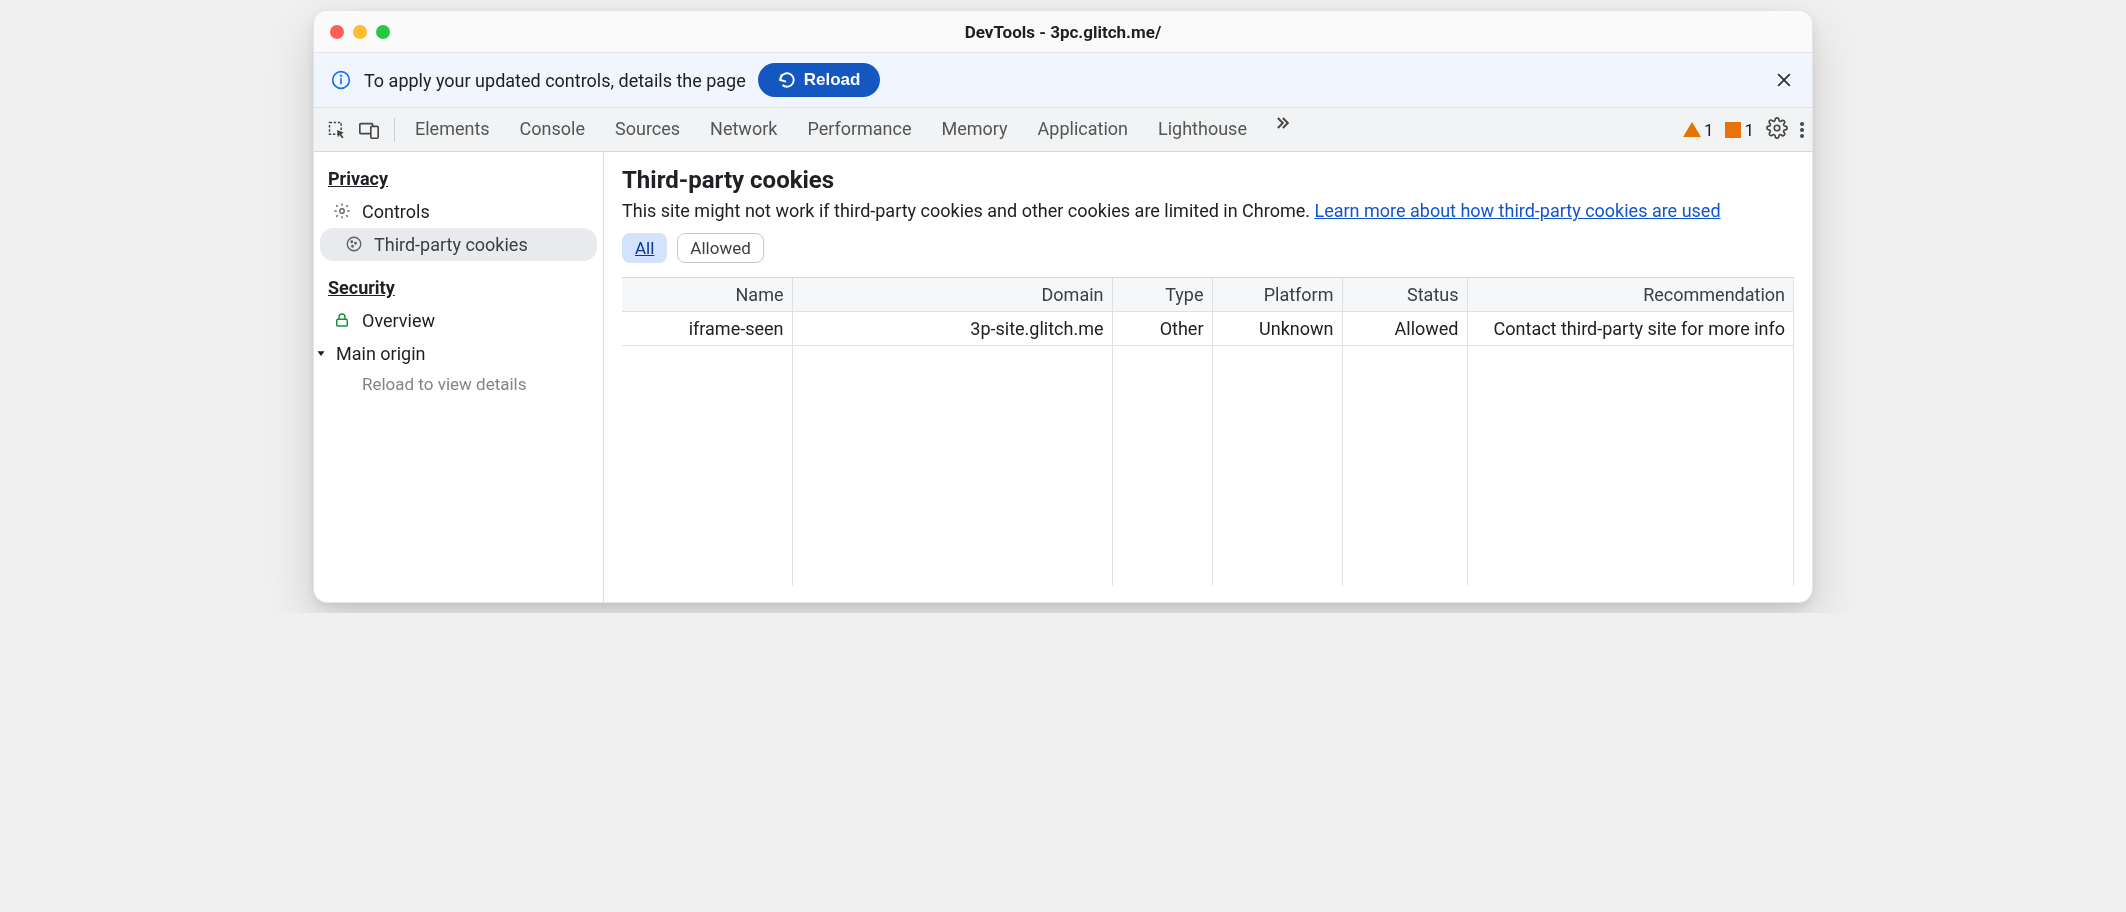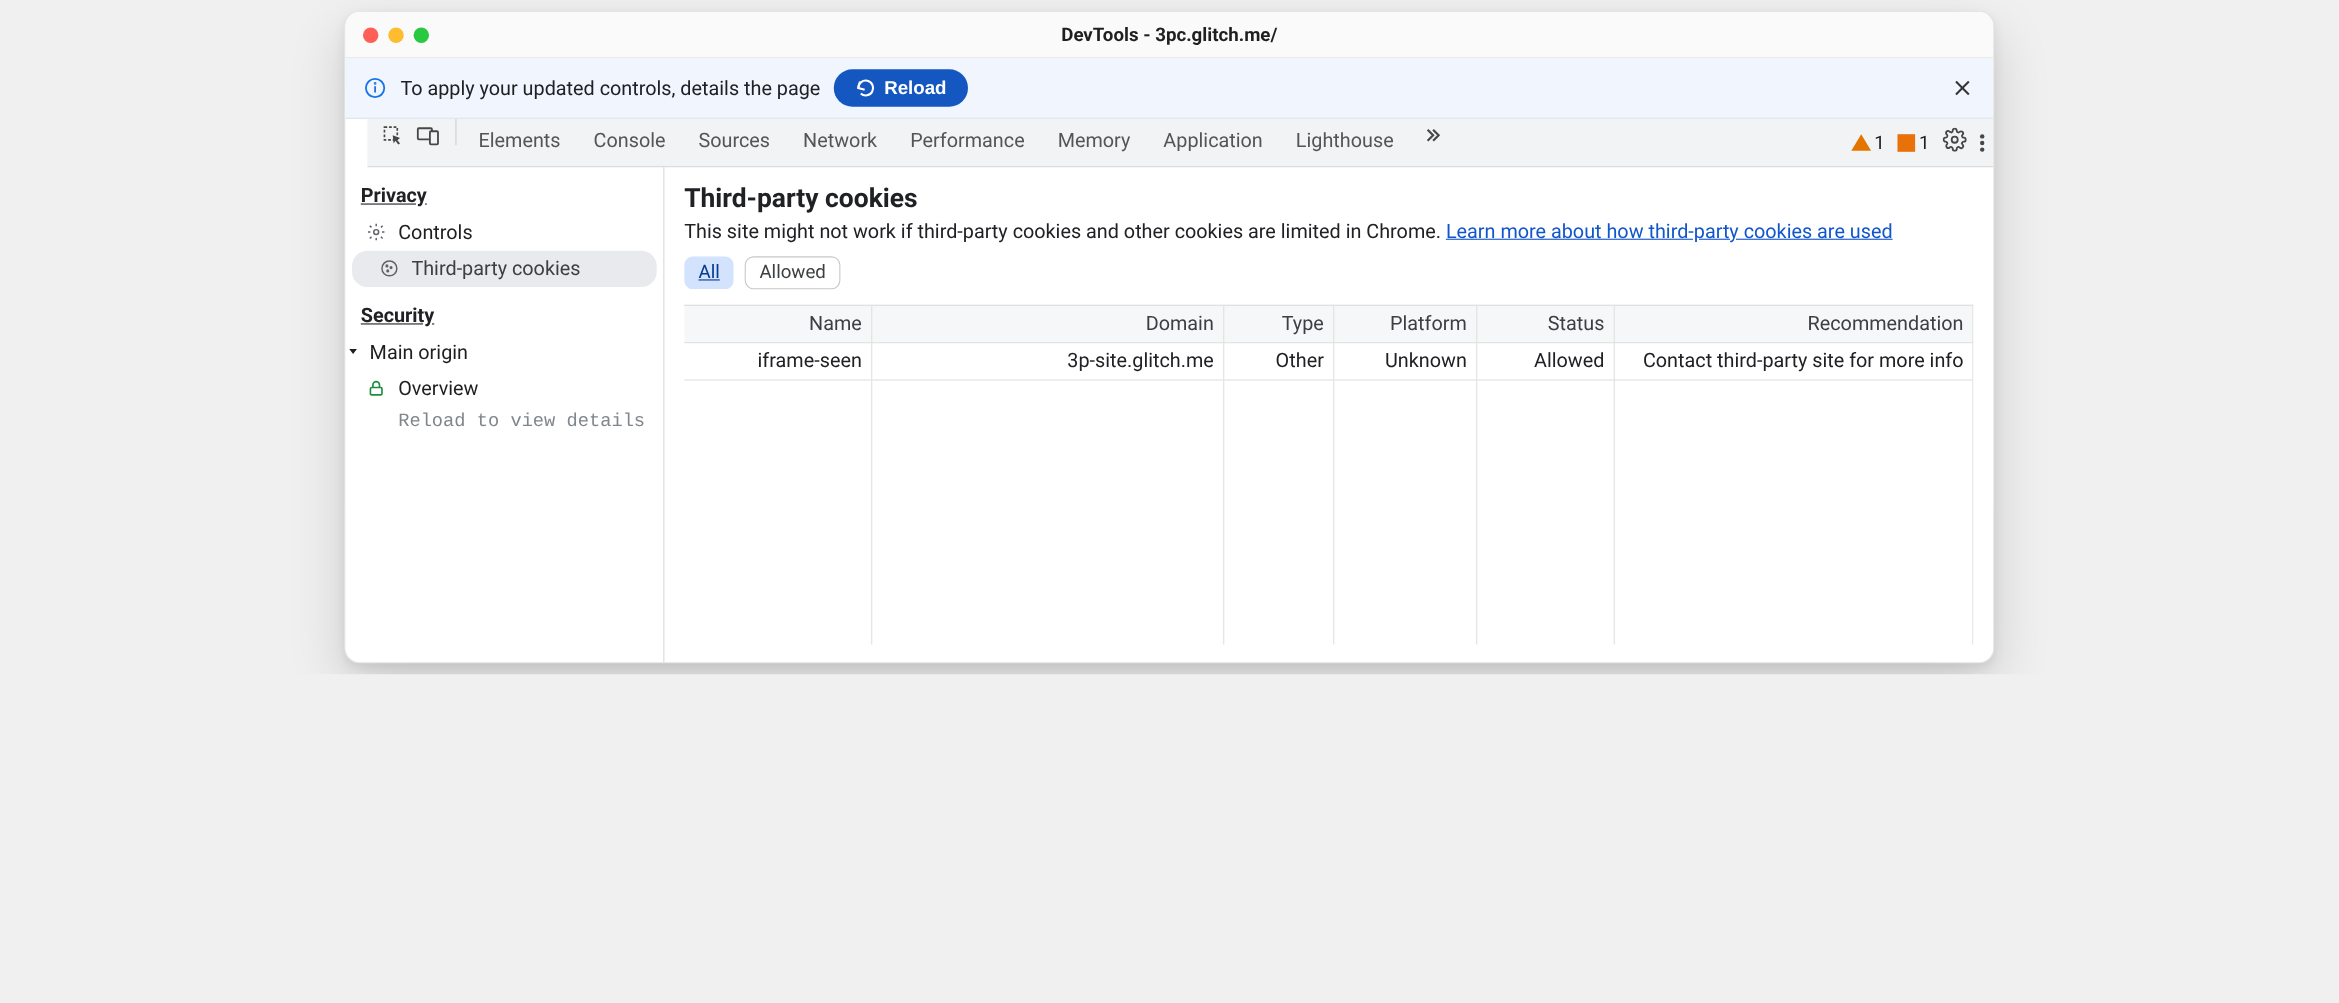--- a/index.html
+++ b/index.html
@@ -79,26 +79,26 @@
   .infobar .close-icon {
     margin-left: auto;
     color: #333;
     width: 24px; height: 24px;
     display: flex; align-items: center; justify-content: center;
     cursor: pointer;
   }
   
   .tabsbar {
     display: flex;
+    align-items: center;
     border-bottom: 1px solid #d9d9d9;
     background: #f1f3f4;
     padding: 0 8px;
     height: 44px;
     gap: 2px;
-    margin-left: 20px;
   }
   .tabsbar .tool-icon {
     width: 30px; height: 30px;
     display: flex; align-items: center; justify-content: center;
     color: #474747;
     border-radius: 4px;
     cursor: pointer;
   }
   .tabsbar .divider {
     width: 1px; height: 24px; background: #d0d0d0; margin: 0 8px;
@@ -180,21 +180,21 @@
   .side-item.selected {
     background: #e8eaed;
     border-radius: 14px;
     margin: 0 6px;
     padding-left: 24px;
     color: #3c4043;
   }
   .side-item .mini-icon { width:20px; height:20px; display:flex; align-items:center; justify-content:center; color:#5f6368; }
   .side-item .mini-icon.green { color: #1e8e3e; }
   .side-item.expandable .caret { margin-left:-18px; margin-right:-2px; }
-  .subtle { color: #80868b; font-family: Liberation Mono, monospace; }
+  .subtle { color: #80868b; }
   .side-sub {
     padding: 4px 14px 4px 48px;
     font-size: 17px;
   }
   
   .main {
     flex: 1;
     padding: 14px 18px 0;
     display:flex; flex-direction:column;
   }
@@ -371,36 +371,36 @@
               <circle cx="9" cy="9" r="1" fill="currentColor"></circle>
               <circle cx="14" cy="11" r="1" fill="currentColor"></circle>
               <circle cx="10" cy="15" r="1" fill="currentColor"></circle>
             </svg>
         </span>
         <span>Third-party cookies</span>
       </div>
 
       <div style="height:12px"></div>
       <div class="side-group-title">Security</div>
-      <div class="side-item expandable" style="padding-left:18px">
-        <span class="caret">
-          <svg width="14" height="14" viewBox="0 0 24 24" fill="currentColor">
-              <polygon points="6 9 18 9 12 17"></polygon>
-            </svg>
-        </span>
-        <span>Main origin</span>
-      </div>
       <div class="side-item">
         <span class="mini-icon green">
           <svg width="18" height="18" viewBox="0 0 24 24" fill="none" stroke="currentColor" stroke-width="2">
               <rect x="5" y="11" width="14" height="9" rx="1.5"></rect>
               <path d="M8 11V8a4 4 0 1 1 8 0v3"></path>
             </svg>
         </span>
         <span>Overview</span>
+      </div>
+      <div class="side-item expandable" style="padding-left:18px">
+        <span class="caret">
+          <svg width="14" height="14" viewBox="0 0 24 24" fill="currentColor">
+              <polygon points="6 9 18 9 12 17"></polygon>
+            </svg>
+        </span>
+        <span>Main origin</span>
       </div>
       <div class="side-sub subtle">Reload to view details</div>
     </div>
 
     <div class="main">
       <h2>Third-party cookies</h2>
       <p class="desc">
         <span>This site might not work if third-party cookies and other cookies are limited in Chrome. </span><a href="#">Learn more about how third-party cookies are used</a>
       </p>
       <div class="chips">

